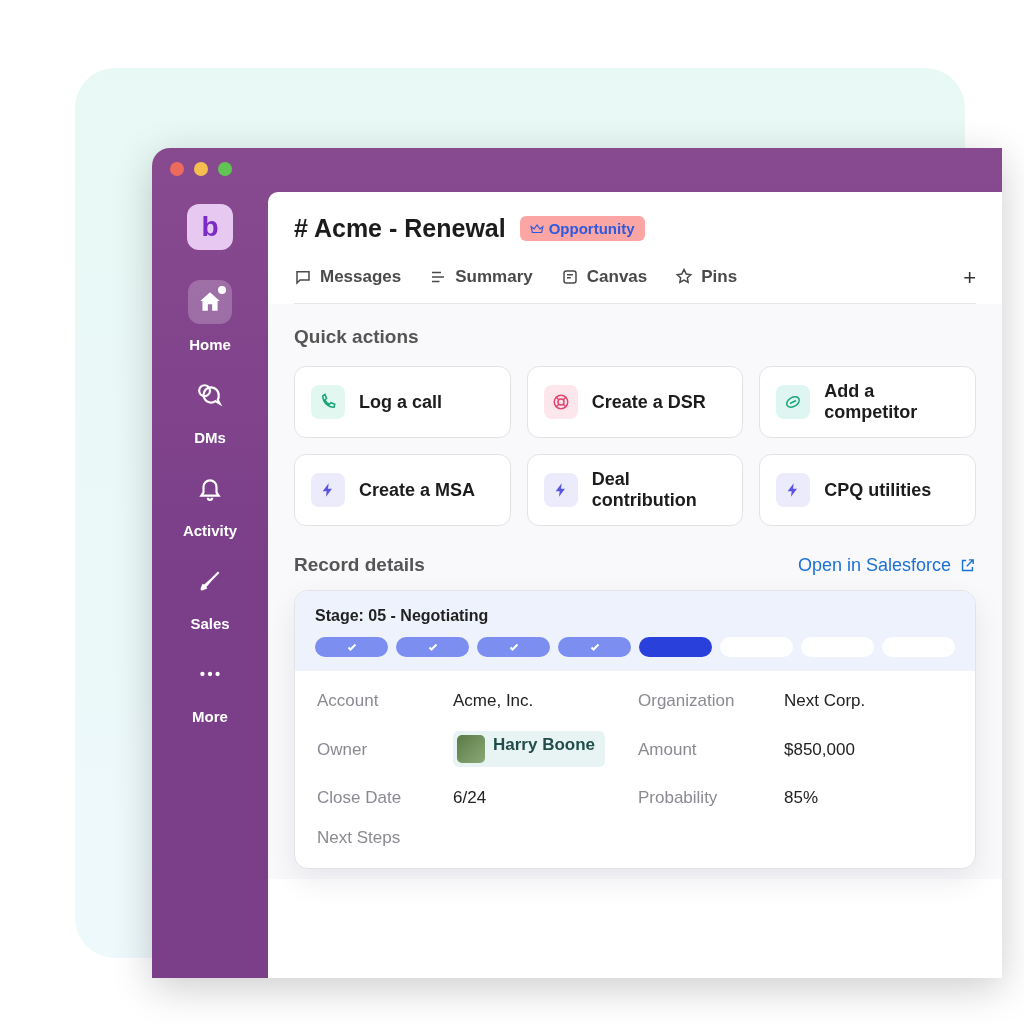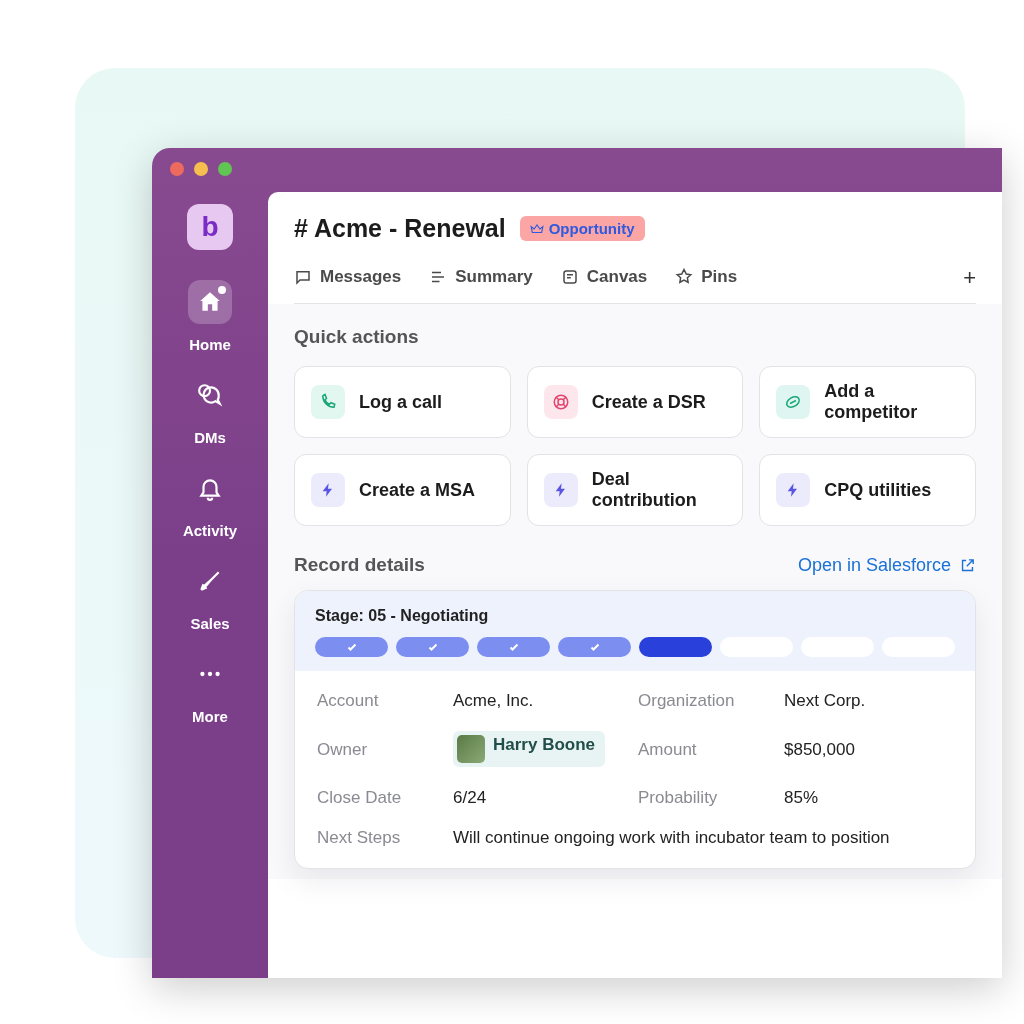--- a/index.html
+++ b/index.html
@@ -412,20 +412,19 @@
           <div class="k">Amount</div>
           <div class="v">$850,000</div>
 
           <div class="k">Close Date</div>
           <div class="v">6/24</div>
           <div class="k">Probability</div>
           <div class="v">85%</div>
 
           <div class="next-row">
             <div class="k">Next Steps</div>
-            <div class="v">Will continue ongoing work with incubator team to position</div>
           </div>
         </div>
       </div>
     </div>
 
   </div>
 </div>
 
 </body></html>

